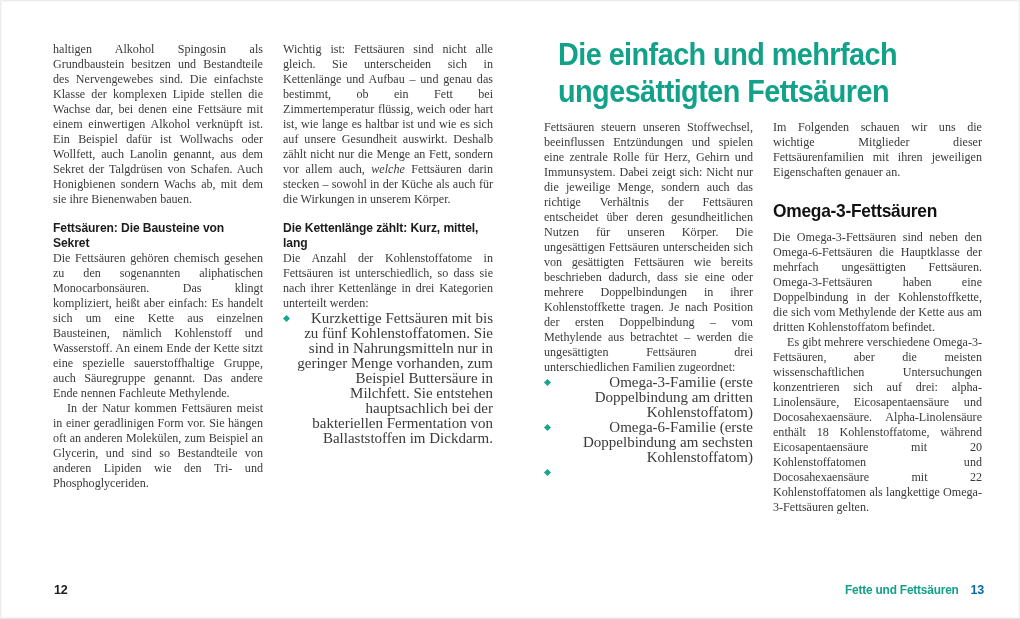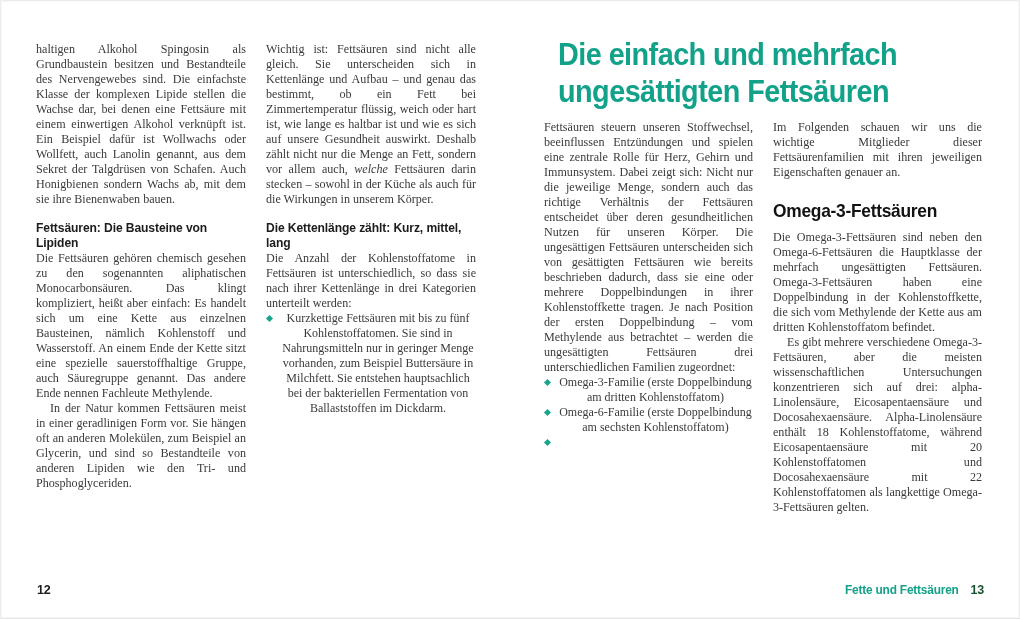--- a/index.html
+++ b/index.html
@@ -33,21 +33,21 @@
     position: absolute; left: 0; bottom: 0; width: 1020px; height: 2px;
     background: linear-gradient(to top, #dddddd, #ffffff);
   }
 
   .page {
     position: absolute;
     top: 0;
     height: 619px;
     box-sizing: border-box;
   }
-  .page-left  { left: 0;    width: 510px; }
+  .page-left  { left: 17px;    width: 510px; }
   .page-right { left: 510px; width: 510px; }
 
   .cols {
     position: absolute;
     top: 42px;
     display: flex;
     gap: 20px;
   }
   .page-left .cols  { left: 36px;  width: 440px; }
   .page-right .cols { left: 34px;  width: 438px; top: 120px; }
@@ -110,24 +110,24 @@
 
   ul.bullets {
     list-style: none;
     margin: 0;
     padding: 0;
   }
   ul.bullets li {
     position: relative;
     padding-left: 14px;
     font-family: "Liberation Serif", serif;
-    font-size: 12px;
+    font-size: 15px;
     line-height: 15.0px;
     color: #3a3a3a;
-    text-align: center;
+    text-align: right;
   }
   ul.bullets li .bullet-glyph {
     position: absolute;
     left: 1px;
     top: 4.5px;
     width: 5px;
     height: 5px;
     background: #17a58d;
     transform: rotate(45deg);
   }
@@ -146,42 +146,42 @@
     right: 36px;
     display: flex;
     align-items: flex-start;
     gap: 9px;
   }
   .footer-right .running-head {
     color: #12a189;
     transform: scaleX(0.95);
     transform-origin: right baseline;
   }
-  .footer-right .page-num { color: #14532d; }
+  .footer-right .page-num { color: #0369a1; }
 
   em { font-style: italic; }
 </style>
 </head>
 <body>
 
 <div class="spread">
 
   <div class="edge-top"></div>
   <div class="edge-left"></div>
   <div class="edge-right"></div>
   <div class="edge-bottom"></div>
 
   <div class="page page-left">
 
     <div class="cols">
 
       <div class="col">
         <p class="body noindent">haltigen Alkohol Spingosin als Grundbaustein besitzen und Bestandteile des Nervengewebes sind. Die einfachste Klasse der komplexen Lipide stellen die Wachse dar, bei denen eine Fettsäure mit einem einwertigen Alkohol verknüpft ist. Ein Beispiel dafür ist Wollwachs oder Wollfett, auch Lanolin genannt, aus dem Sekret der Talgdrüsen von Schafen. Auch Honigbienen sondern Wachs ab, mit dem sie ihre Bienenwaben bauen.</p>
 
-        <h3 class="sub">Fettsäuren: Die Bausteine von Lipiden</h3>
+        <h3 class="sub">Fettsäuren: Die Bausteine von Sekret</h3>
 
         <p class="body" style="text-indent:0">Die Fettsäuren gehören chemisch gesehen zu den sogenannten aliphatischen Monocarbonsäuren. Das klingt kompliziert, heißt aber einfach: Es handelt sich um eine Kette aus einzelnen Bausteinen, nämlich Kohlenstoff und Wasserstoff. An einem Ende der Kette sitzt eine spezielle sauerstoffhaltige Gruppe, auch Säuregruppe genannt. Das andere Ende nennen Fachleute Methylende.</p>
 
         <p class="body">In der Natur kommen Fettsäuren meist in einer geradlinigen Form vor. Sie hängen oft an anderen Molekülen, zum Beispiel an Glycerin, und sind so Bestandteile von anderen Lipiden wie den Tri- und Phosphoglyceriden.</p>
       </div>
 
       <div class="col">
         <p class="body noindent"><span>Wichtig ist: Fettsäuren sind nicht alle gleich. Sie unterscheiden sich in Kettenlänge und Aufbau – und genau das bestimmt, ob ein Fett bei Zimmertemperatur flüssig, weich oder hart ist, wie lange es haltbar ist und wie es sich auf unsere Gesundheit auswirkt. Deshalb zählt nicht nur die Menge an Fett, sondern vor allem auch, </span><em>welche</em><span> Fettsäuren darin stecken – sowohl in der Küche als auch für die Wirkungen in unserem Körper.</span></p>
 
         <h3 class="sub">Die Kettenlänge zählt: Kurz, mittel, lang</h3>

